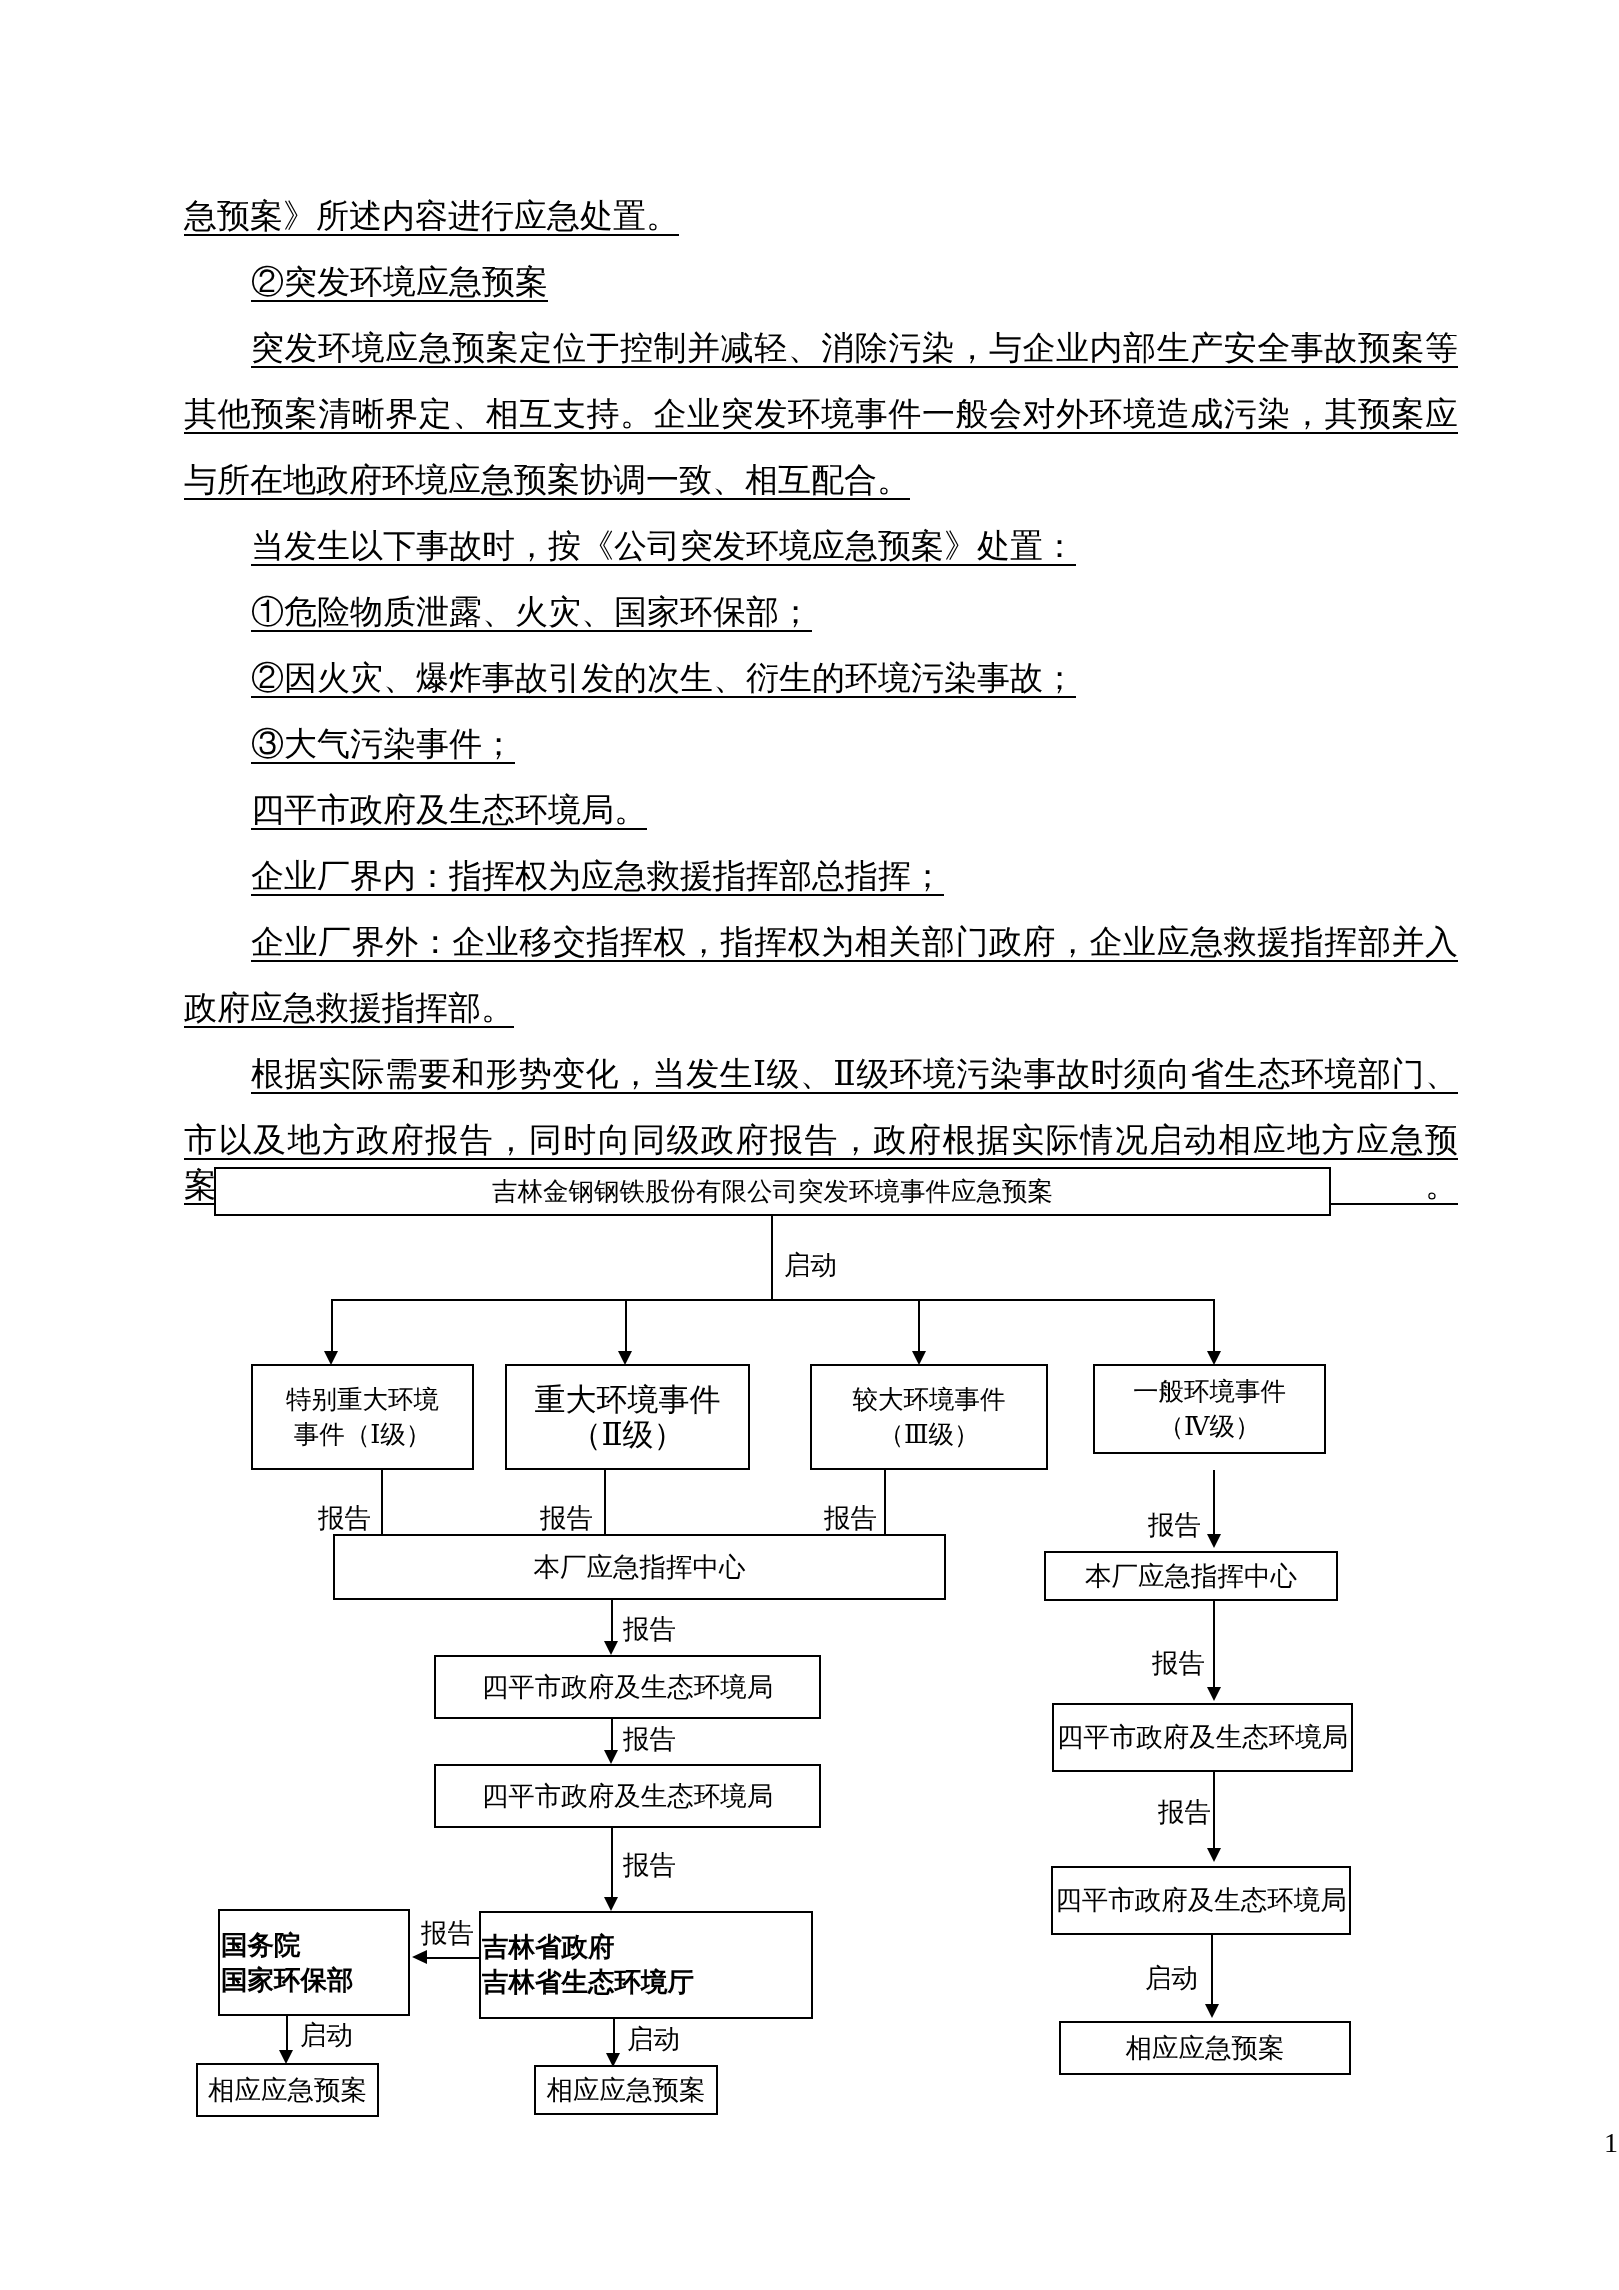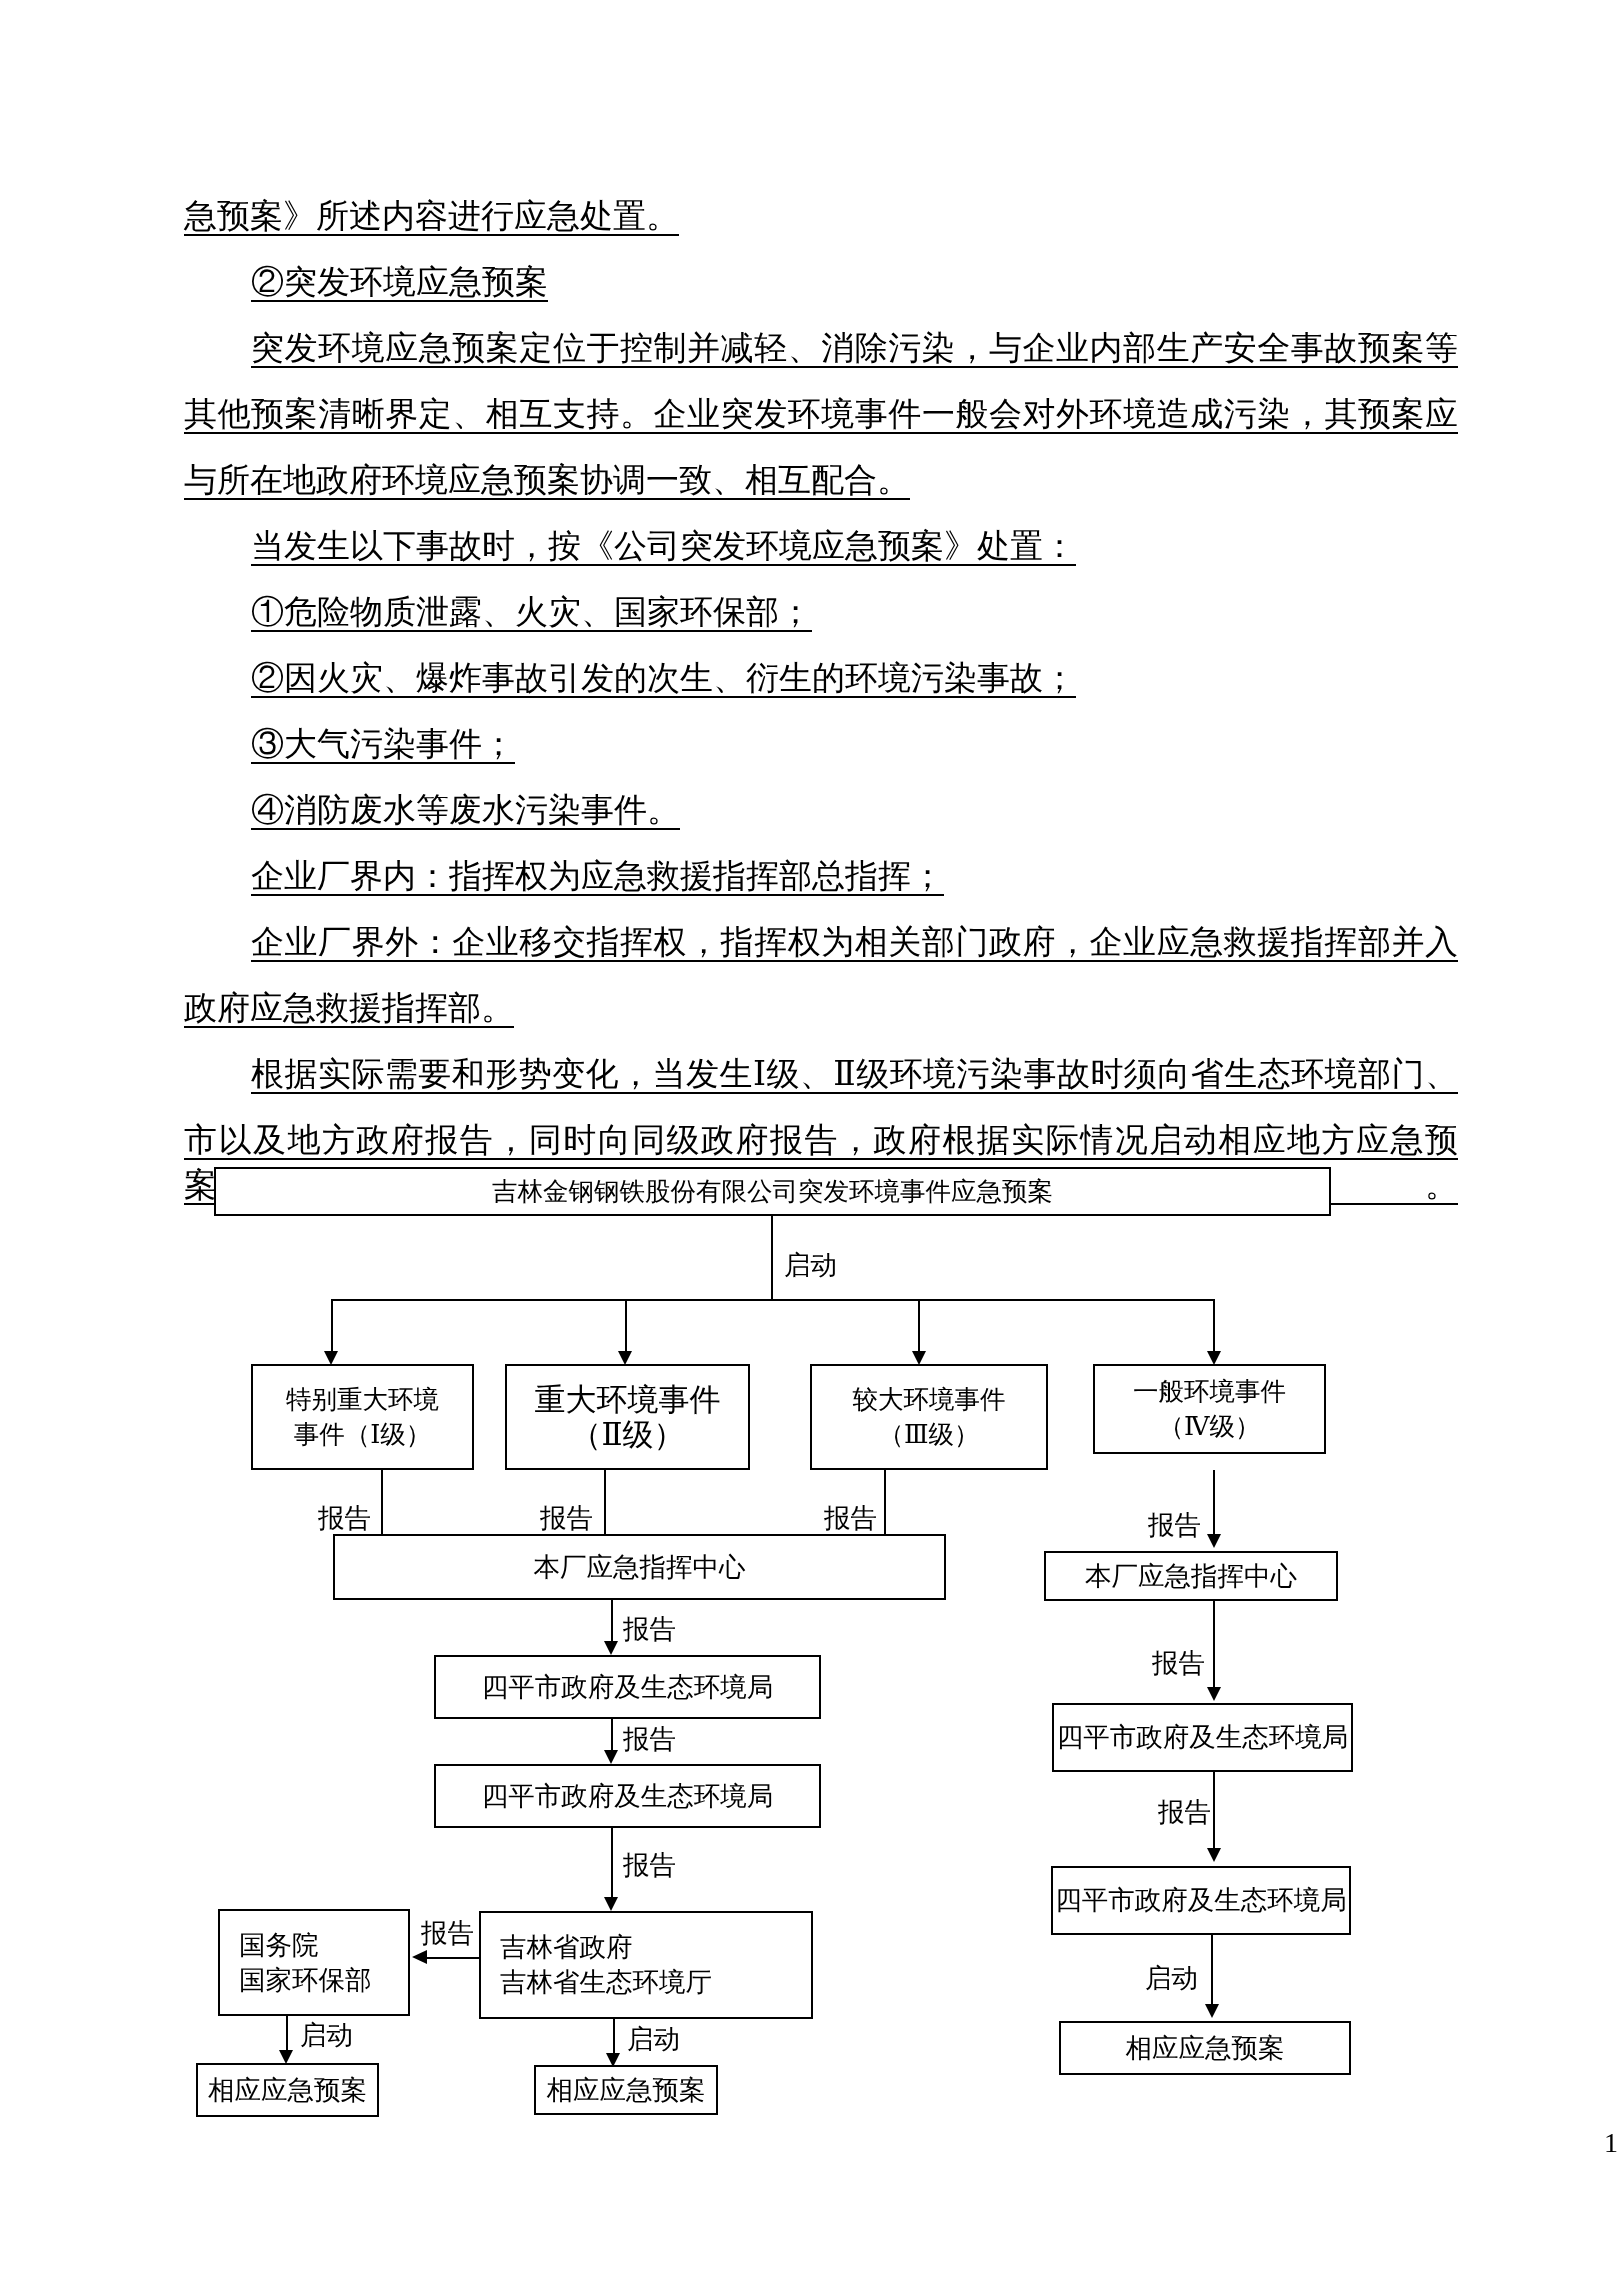--- a/index.html
+++ b/index.html
@@ -16,21 +16,21 @@
   }
   .ind { padding-left:67px; }
   .fill { white-space:normal; text-align:justify; text-align-last:justify; }
   
   .bx {
     position:absolute; border:2px solid #000; box-sizing:border-box; background:#fff;
     display:flex; align-items:center; justify-content:center; text-align:center;
     font-size:26.5px; line-height:35px;
   }
   .bx2 { flex-direction:column; }
-  .leftal { align-items:flex-start; text-align:left; padding-left:19px; }
+  .leftal { align-items:flex-start; text-align:left; padding-left:1px;font-weight:bold; }
   .ln { position:absolute; background:#000; }
   .ar-d { position:absolute; width:0; height:0;
           border-left:7.8px solid transparent; border-right:7.8px solid transparent;
           border-top:14.7px solid #000; }
   .ar-l { position:absolute; width:0; height:0;
           border-top:7.8px solid transparent; border-bottom:7.8px solid transparent;
           border-right:15.7px solid #000; }
   .lbl { position:absolute; font-size:26.5px; white-space:nowrap; }
   .pageno { position:absolute; left:12px; top:2127px; width:100%; text-align:right;
             font-size:28px; font-family:"Liberation Serif","DejaVu Serif",serif; }
@@ -43,21 +43,21 @@
   <div class="bodytext">
     <div class="tl">急预案》所述内容进行应急处置。</div>
     <div class="tl ind">②突发环境应急预案</div>
     <div class="tl ind fill">突发环境应急预案定位于控制并减轻、消除污染，与企业内部生产安全事故预案等</div>
     <div class="tl fill">其他预案清晰界定、相互支持。企业突发环境事件一般会对外环境造成污染，其预案应</div>
     <div class="tl">与所在地政府环境应急预案协调一致、相互配合。</div>
     <div class="tl ind">当发生以下事故时，按《公司突发环境应急预案》处置：</div>
     <div class="tl ind">①危险物质泄露、火灾、国家环保部；</div>
     <div class="tl ind">②因火灾、爆炸事故引发的次生、衍生的环境污染事故；</div>
     <div class="tl ind">③大气污染事件；</div>
-    <div class="tl ind">④消防废水等废水污染事件。</div>
+    <div class="tl ind">四平市政府及生态环境局。</div>
     <div class="tl ind">企业厂界内：指挥权为应急救援指挥部总指挥；</div>
     <div class="tl ind fill">企业厂界外：企业移交指挥权，指挥权为相关部门政府，企业应急救援指挥部并入</div>
     <div class="tl">政府应急救援指挥部。</div>
     <div class="tl ind fill">根据实际需要和形势变化，当发生Ⅰ级、Ⅱ级环境污染事故时须向省生态环境部门、</div>
     <div class="tl fill">市以及地方政府报告，同时向同级政府报告，政府根据实际情况启动相应地方应急预案。</div>
   </div>
 
   <div class="bx" style="left:214px; top:1167px; width:1117px; height:49px; font-size:25.5px;">吉林金钢钢铁股份有限公司突发环境事件应急预案</div>
 
   <div class="ln" style="left:771px; top:1216px; width:2px; height:84px;"></div>

